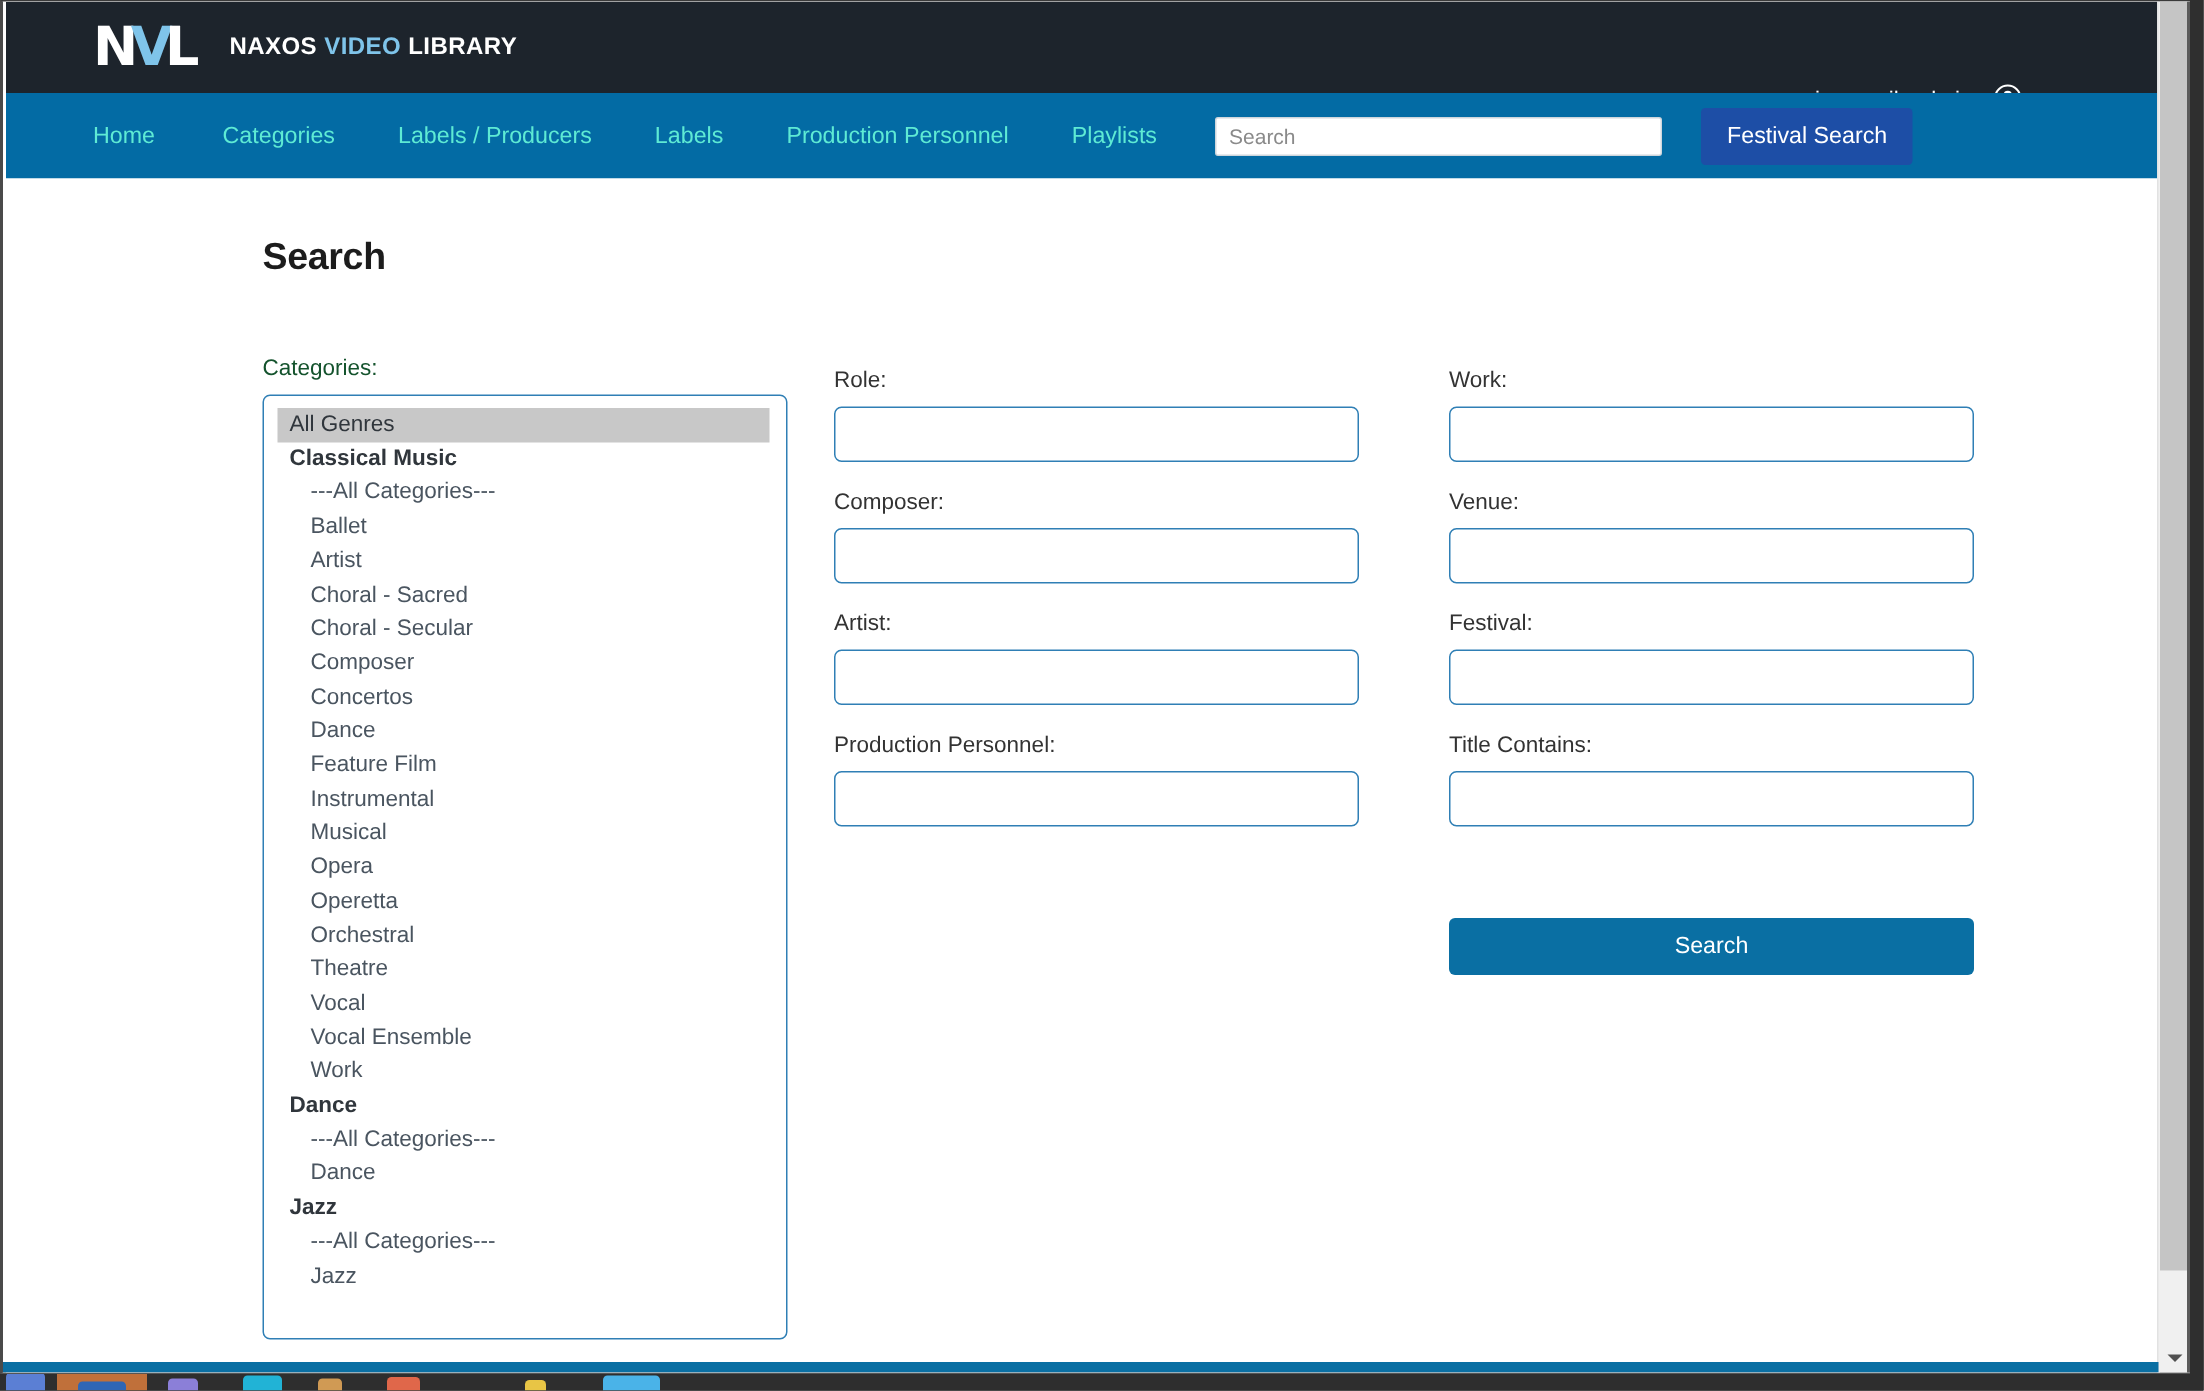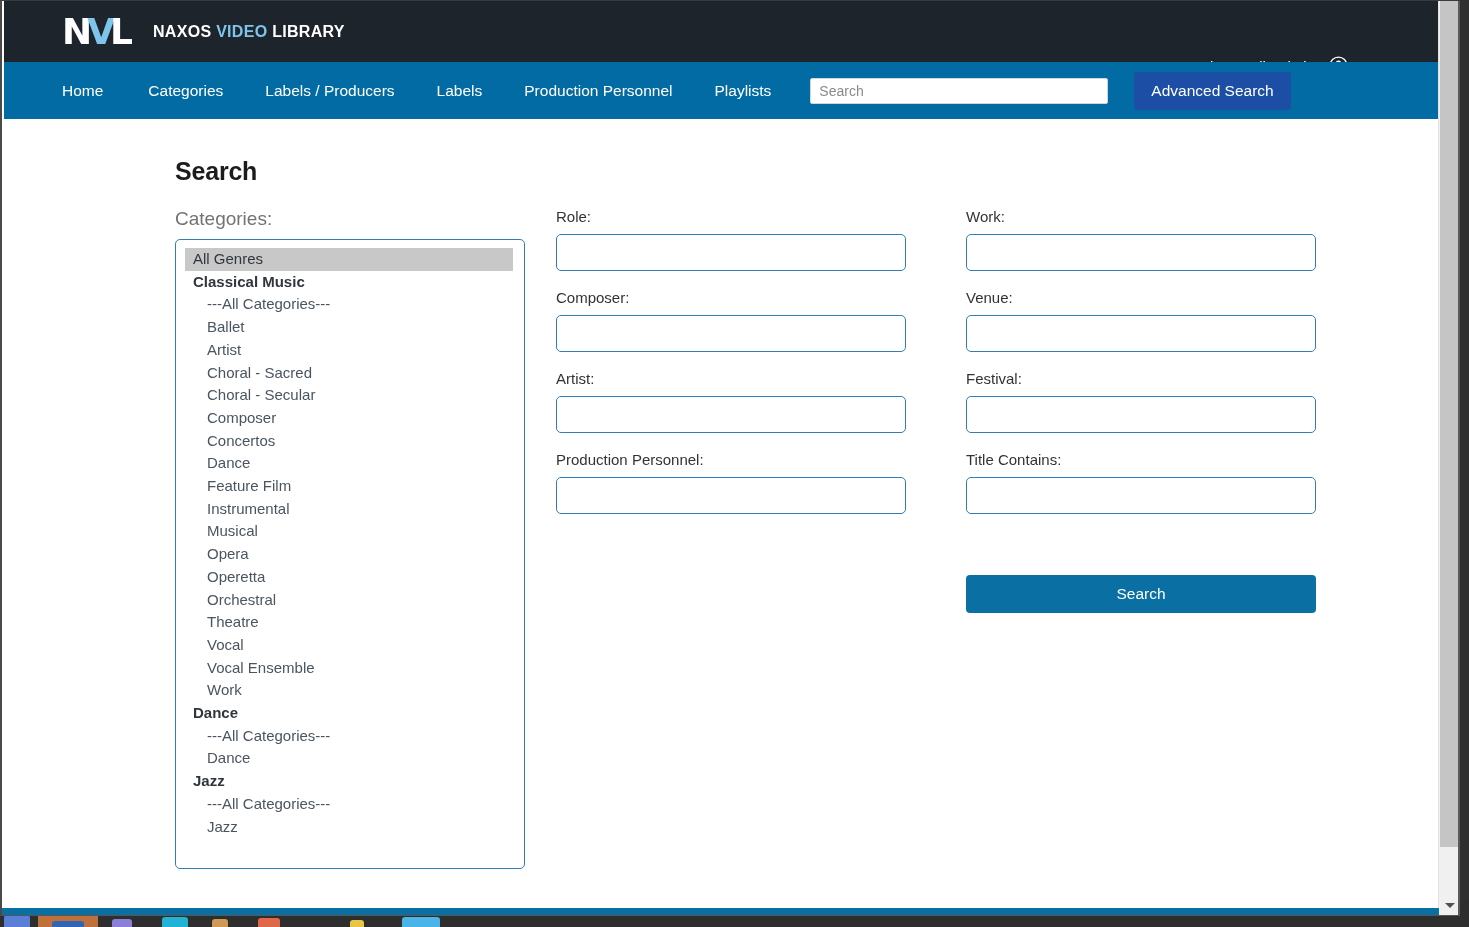--- a/index.html
+++ b/index.html
@@ -115,21 +115,21 @@
   
   .navbar {
     position: relative;
     height: 57px;
     background: #036ba4;
     display: flex;
     align-items: center;
     padding-left: 58px;
   }
   .nav-link {
-    color: #ffffff;
+    color: #5eead4;
     font-size: 15.5px;
     text-decoration: none;
     padding: 16px 21px;
     white-space: nowrap;
     cursor: pointer;
     line-height: 57px;
   }
   .nav-link:first-child { padding-left: 0; padding-right: 24px; }
 
   .nav-search {
@@ -181,23 +181,24 @@
     color: #1c1c1c;
     margin: 0 0 22px 0;
     letter-spacing: -0.2px;
   }
 
   .cols { display: flex; align-items: flex-start; }
 
   
   .left-col { width: 350px; flex: 0 0 350px; }
   .field-label {
-    font-size: 19px;
-    color: #737373;
+    font-size: 15px;
+    color: #14532d;
     margin-bottom: 9px;
+    margin-top: 29px;
   }
 
   .listbox {
     width: 350px;
     height: 630px;
     border: 1px solid #2f7fb5;
     border-radius: 5px;
     background: #ffffff;
     padding: 8px 0 0 0;
     overflow: hidden;
@@ -228,21 +229,21 @@
     padding-left: 31px;
   }
 
   
   .right-col {
     flex: 1;
     display: flex;
     margin-left: 31px;
     padding-top: 0;
   }
-  .form-col { width: 380px; margin-right: 30px; }
+  .form-col { width: 380px; margin-right: 30px; margin-top: 37px; }
   .form-col.second { width: 380px; margin-right: 0; }
 
   .form-group { margin-bottom: 18px; }
   .form-group label {
     display: block;
     font-size: 15px;
     color: #333;
     margin-bottom: 9px;
   }
   .form-input {
@@ -365,21 +366,21 @@
       </div>
 
       <div class="navbar">
         <a class="nav-link" href="#">Home</a>
         <a class="nav-link" href="#">Categories</a>
         <a class="nav-link" href="#">Labels / Producers</a>
         <a class="nav-link" href="#">Labels</a>
         <a class="nav-link" href="#">Production Personnel</a>
         <a class="nav-link" href="#">Playlists</a>
         <input class="nav-search" type="text" placeholder="Search" style="">
-        <button class="adv-search-btn">Advanced Search</button>
+        <button class="adv-search-btn">Festival Search</button>
       </div>
 
       <div class="page-body">
         <div class="content">
 
           <h1 class="page-title">Search</h1>
 
           <div class="cols">
 
             <div class="left-col">

